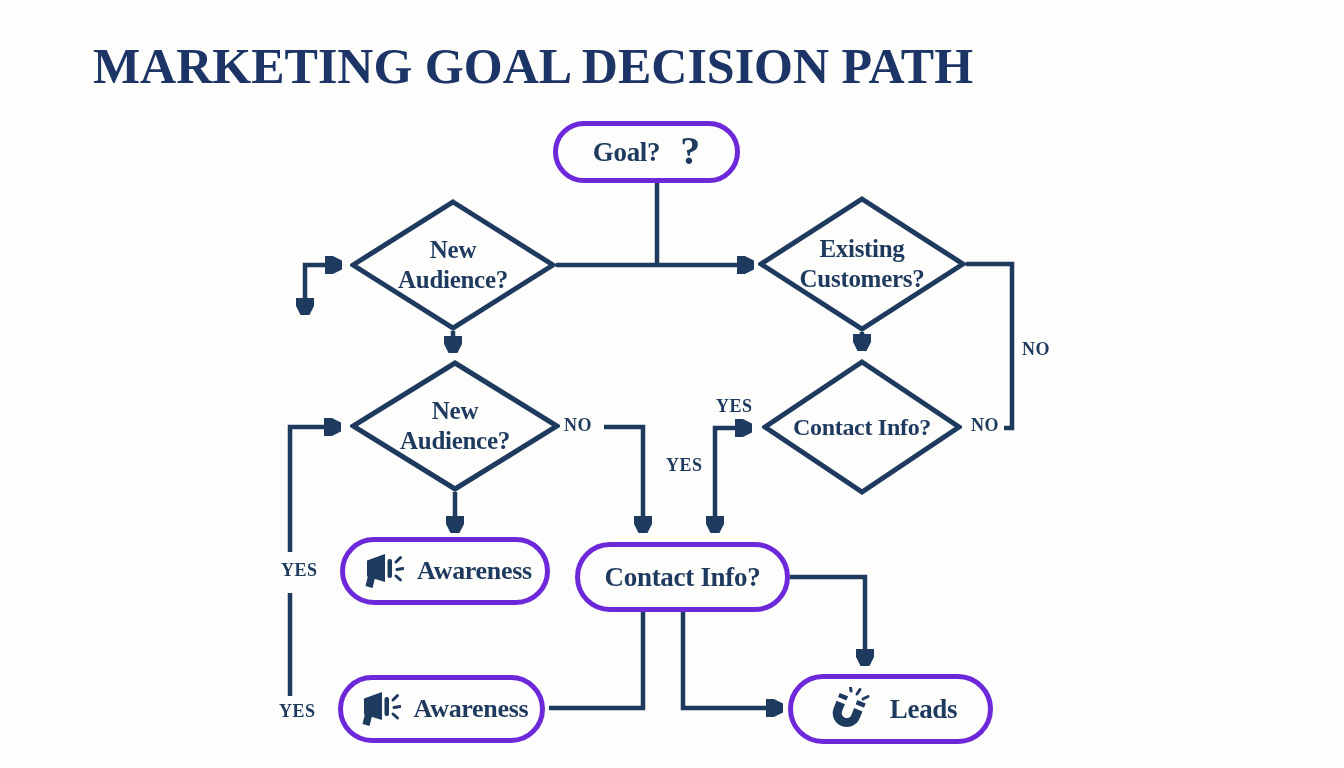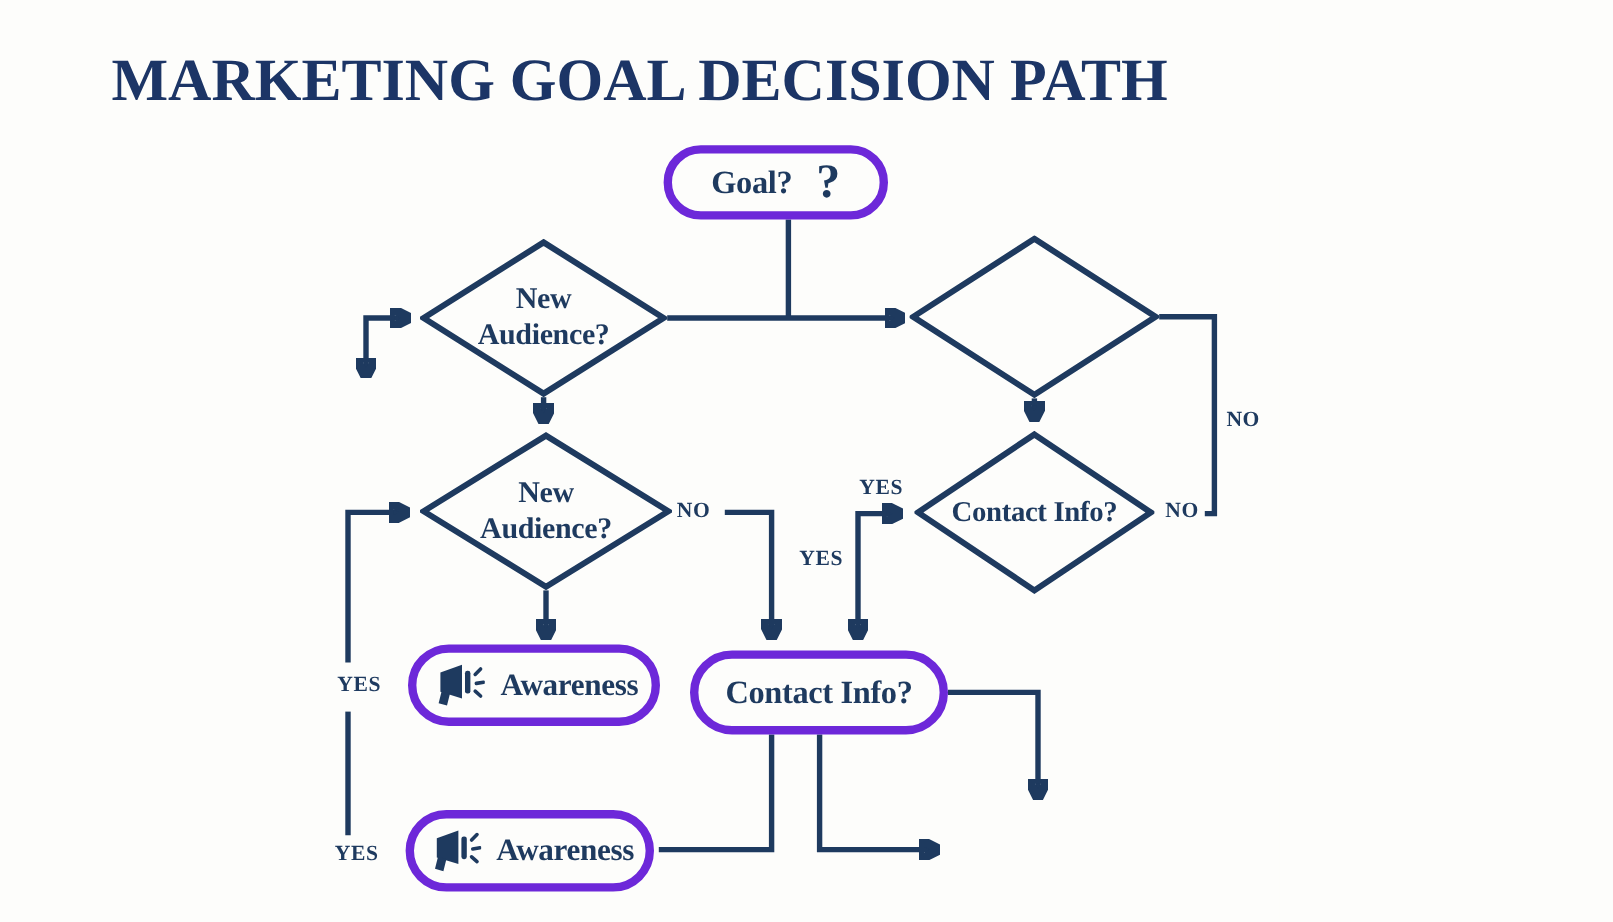--- a/index.html
+++ b/index.html
@@ -8,21 +8,21 @@
     font-family:Liberation Serif, serif;overflow:hidden;margin-top:15px;
   }
   .title{
     position:absolute;top:22px;left:0;right:0;text-align:center;
     font-size:50px;font-weight:700;color:#1c3566;letter-spacing:0px;
   }
   .wires{position:absolute;left:0;top:0;pointer-events:none;}
   .wires path{fill:none;stroke:#1e3a5f;stroke-width:4.5;stroke-linejoin:miter;}
   .node{position:absolute;display:flex;align-items:center;justify-content:center;color:#1e3a5f;}
   .pill{
-    border:7px solid #6d28d9;border-radius:36px;background:#fdfdfb;
+    border:5px solid #6d28d9;border-radius:36px;background:#fdfdfb;
     font-weight:700;box-sizing:border-box;
   }
   .pill-label{font-size:27px;font-weight:700;letter-spacing:-0.3px;white-space:nowrap;}
   .qmark{font-size:40px;font-weight:700;margin-left:20px;line-height:1;position:relative;top:-1px;}
   .diamond{background:transparent;justify-content:center;}
   .diamond svg{position:absolute;left:0;top:0;width:100%;height:100%;}
   .diamond svg polygon{fill:#fdfdfb;stroke:#1e3a5f;stroke-width:5;stroke-linejoin:miter;}
   .d-label{
     position:relative;z-index:2;font-size:25px;font-weight:700;letter-spacing:-0.3px;
     text-align:center;white-space:pre-line;line-height:1.2;
@@ -69,20 +69,22 @@
       <polygon points="103,3 203,66 103,129 3,66"></polygon>
     </svg>
     <span class="d-label">New
 Audience?</span>
   </div>
 
   <div class="node diamond" style="left:758px;top:181px;width:208px;height:136px;">
     <svg viewBox="0 0 208 136" preserveAspectRatio="none">
       <polygon points="104,3 205,68 104,133 3,68"></polygon>
     </svg>
+    <span class="d-label">Existing
+Customers?</span>
   </div>
 
   <div class="node diamond" style="left:350px;top:345px;width:210px;height:132px;">
     <svg viewBox="0 0 210 132" preserveAspectRatio="none">
       <polygon points="105,3 207,66 105,129 3,66"></polygon>
     </svg>
     <span class="d-label">New
 Audience?</span>
   </div>
 
@@ -122,20 +124,37 @@
         <g stroke="#1e3a5f" stroke-width="3" stroke-linecap="round">
           <line x1="38" y1="10" x2="42.5" y2="5.5"></line>
           <line x1="39" y1="17.5" x2="45" y2="16.5"></line>
           <line x1="38" y1="24" x2="42.5" y2="28"></line>
         </g>
       </svg>
     </span>
     <span class="pill-label" style="font-size:26px;">Awareness</span>
   </div>
 
+  <div class="node pill" style="left:788px;top:659px;width:205px;height:70px;">
+    <span class="nicon" style="margin-right:16px;">
+      <svg width="50" height="44" viewBox="0 0 50 44">
+        <g transform="rotate(22 23 24)">
+          <path d="M14,10 L14,26 A9.5,9.5 0 0 0 33,26 L33,10" fill="none" stroke="#1e3a5f" stroke-width="9"></path>
+          <rect x="8" y="14.5" width="12" height="4" fill="#fdfdfb"></rect>
+          <rect x="27" y="14.5" width="12" height="4" fill="#fdfdfb"></rect>
+        </g>
+        <g stroke="#1e3a5f" stroke-width="3" stroke-linecap="round">
+          <line x1="33" y1="7" x2="36" y2="2.5"></line>
+          <line x1="39" y1="12" x2="44" y2="9.5"></line>
+          <line x1="27" y1="4" x2="26.5" y2="0.5"></line>
+        </g>
+      </svg>
+    </span>
+    <span class="pill-label">Leads</span>
+  </div>
 
   <div class="elabel" style="left:1022px;top:324px;">NO</div>
   <div class="elabel" style="left:971px;top:400px;">NO</div>
   <div class="elabel" style="left:564px;top:400px;">NO</div>
   <div class="elabel" style="left:716px;top:381px;">YES</div>
   <div class="elabel" style="left:666px;top:440px;">YES</div>
   <div class="elabel" style="left:281px;top:545px;">YES</div>
   <div class="elabel" style="left:279px;top:686px;">YES</div>
 
 </div>

